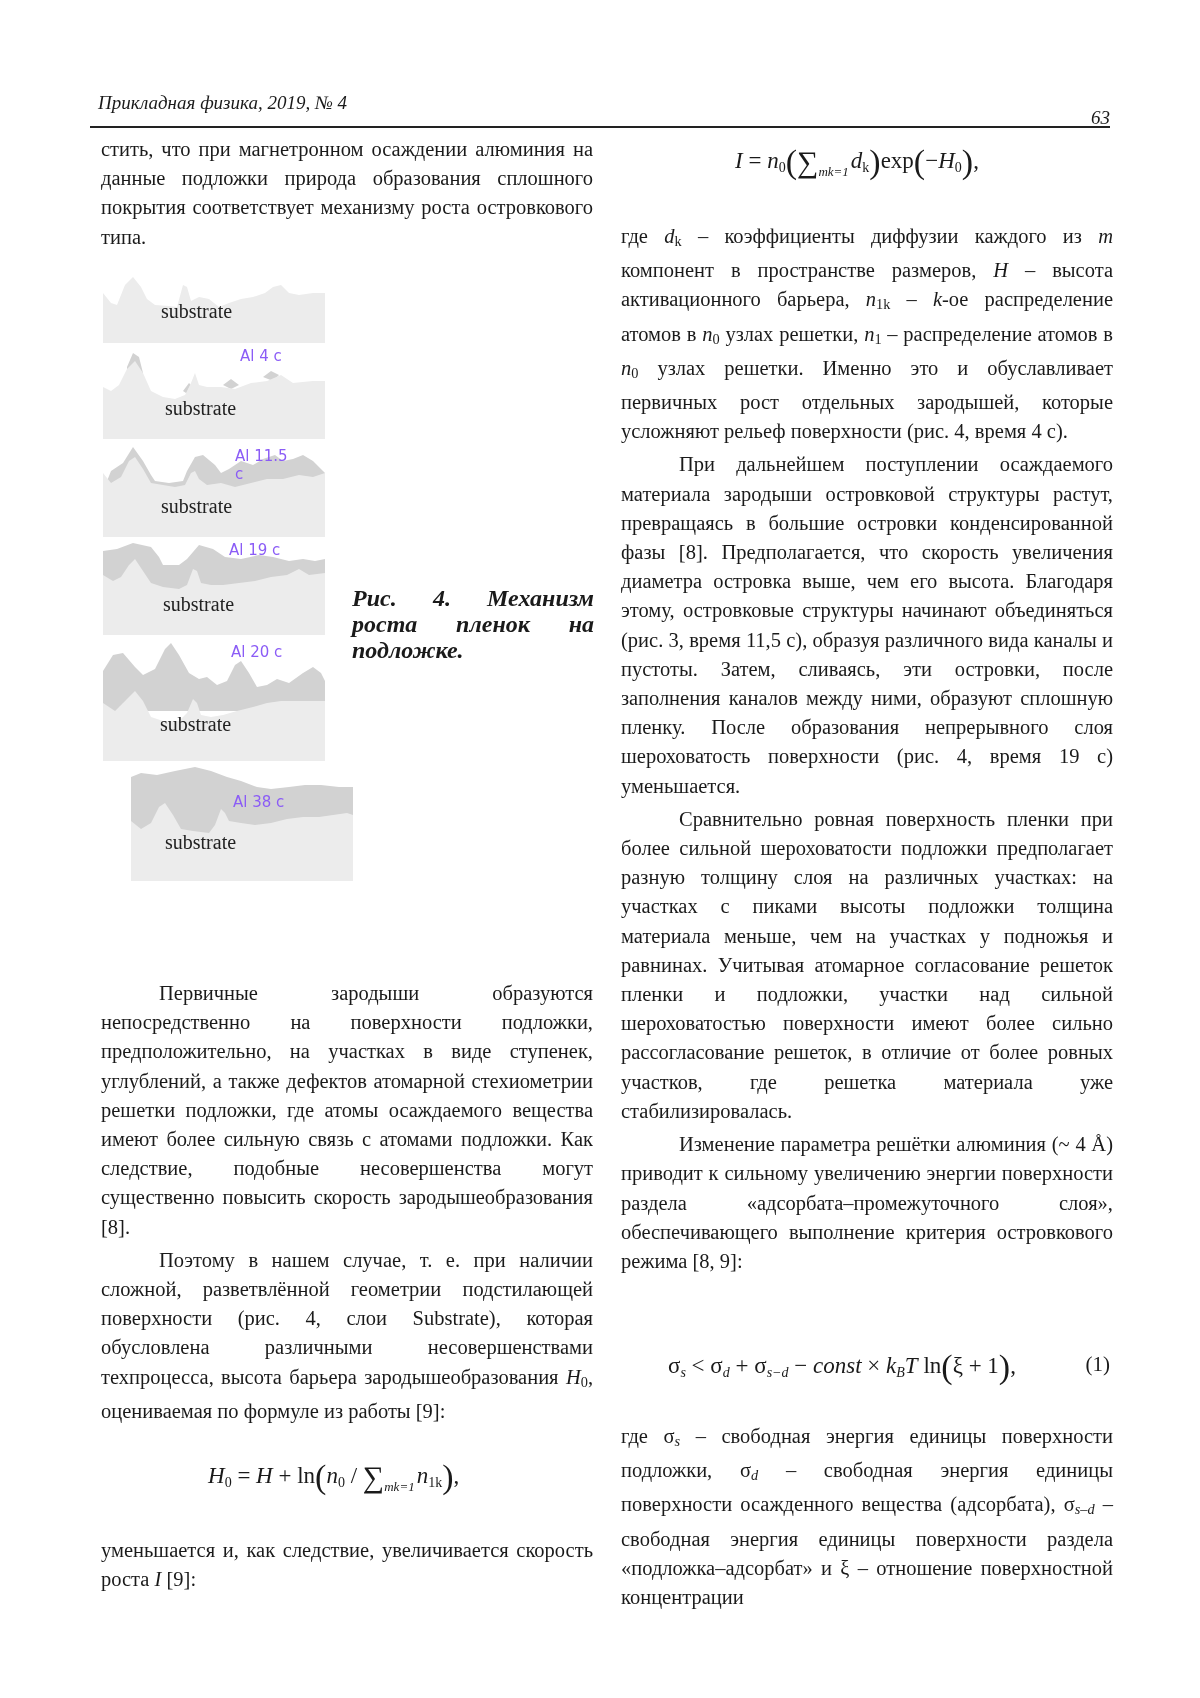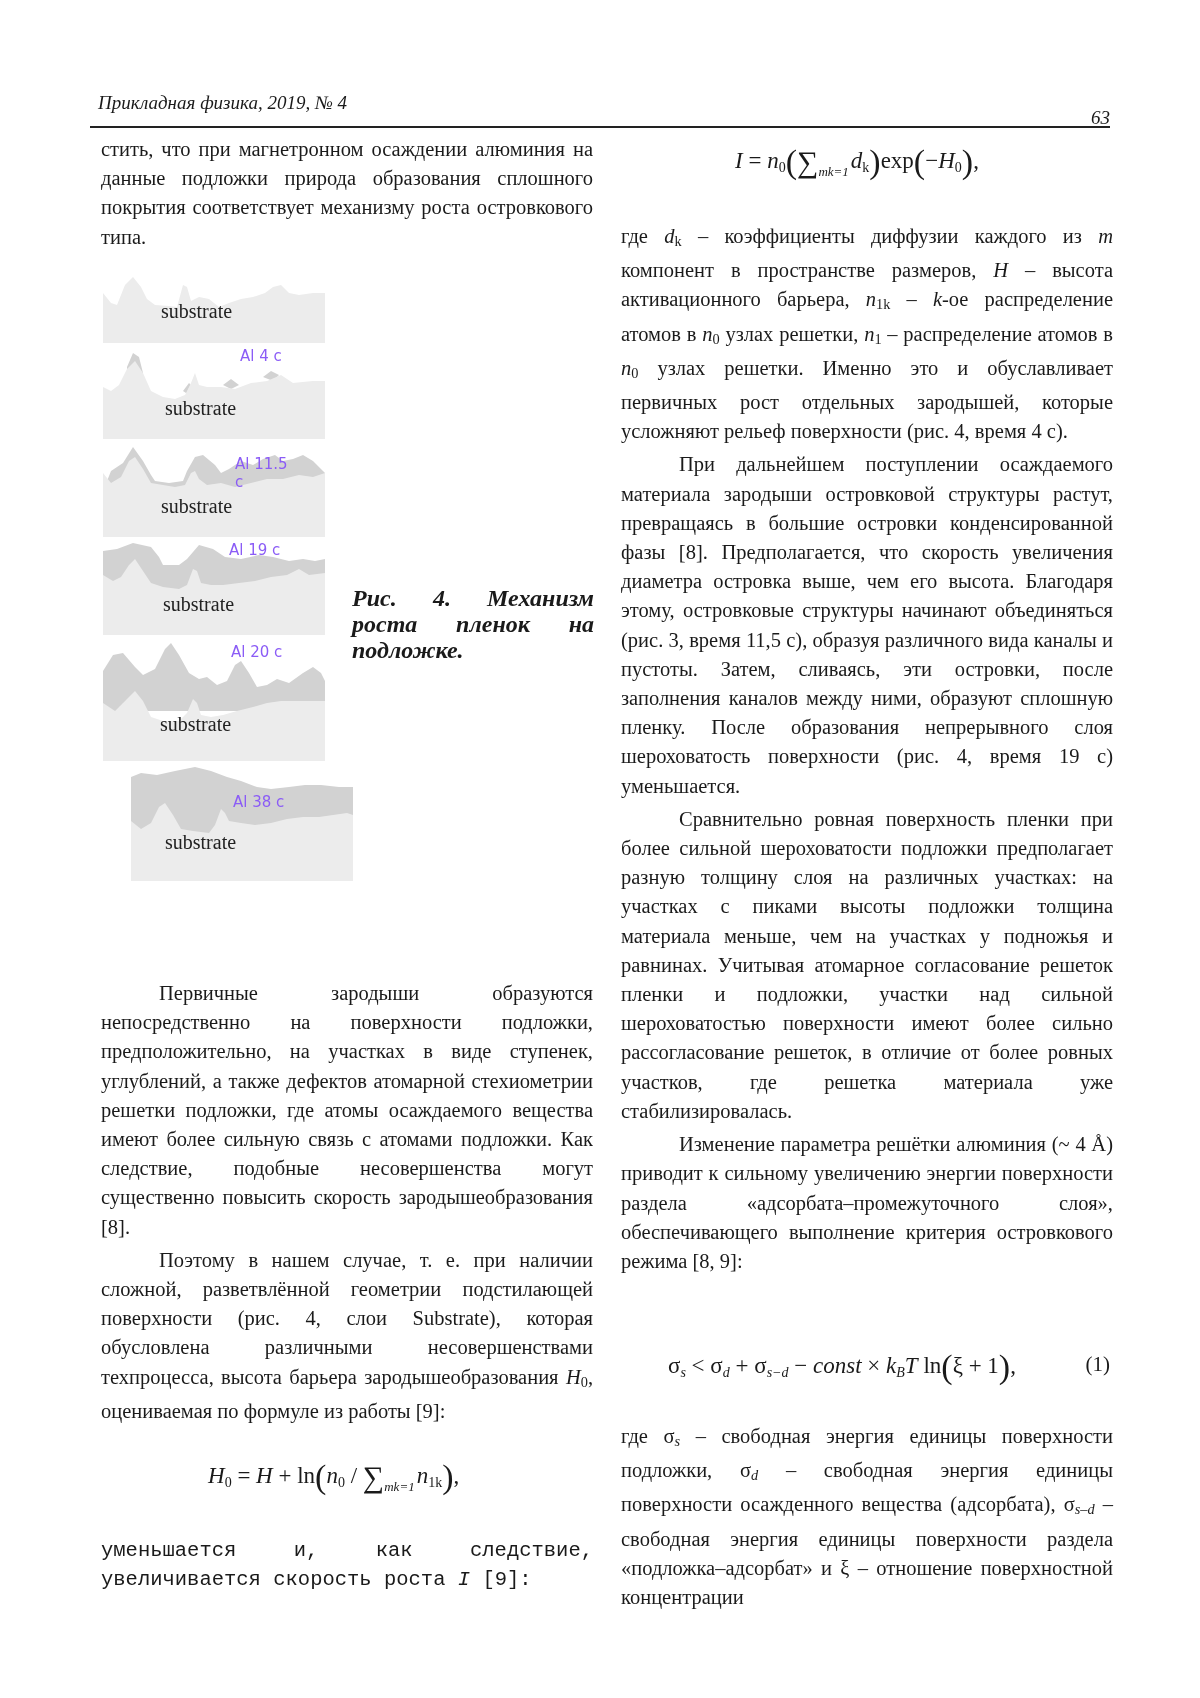--- a/index.html
+++ b/index.html
@@ -61,21 +61,21 @@
   <div class="panel" style="top:72px;height:94px;">
     <span class="panel-label" style="left:137px;top:0;">Al 4 c</span>
     <svg width="222" height="94">
       <path d="M24,20 L30,6 L36,10 L40,26 L24,30 Z M80,44 L86,36 L92,42 L86,48 Z M120,38 L128,32 L136,38 L128,42 Z M160,30 L168,24 L176,28 L170,34 Z" fill="#d2d2d2"></path>
       <path d="M0,40 L8,44 L16,38 L24,22 L32,14 L40,26 L48,44 L60,50 L72,52 L82,48 L88,36 L92,26 L96,38 L104,40 L118,40 L132,42 L148,36 L164,34 L178,28 L190,36 L210,34 L222,34 L222,92 L0,92 Z" fill="#ececec"></path>
     </svg>
     <span class="sub-label" style="left:62px;top:50px;">substrate</span>
   </div>
 
   <div class="panel" style="top:168px;height:96px;">
-    <span class="panel-label" style="left:132px;top:12px;">Al 11.5 c</span>
+    <span class="panel-label" style="left:132px;top:4px;">Al 11.5 c</span>
     <svg width="222" height="96">
       <path d="M8,28 L20,20 L30,4 L40,18 L48,32 L52,38 L66,40 L80,38 L84,28 L92,14 L100,12 L112,22 L118,30 L126,26 L138,18 L150,22 L160,16 L172,12 L180,18 L190,16 L200,12 L210,18 L220,28 L222,30 L222,48 L0,48 Z" fill="#d2d2d2"></path>
       <path d="M0,30 L8,40 L18,34 L26,18 L32,14 L40,26 L48,40 L60,42 L72,44 L82,42 L88,30 L92,28 L96,36 L104,42 L118,40 L132,44 L148,40 L164,36 L180,36 L196,32 L210,34 L222,30 L222,94 L0,94 Z" fill="#ececec"></path>
     </svg>
     <span class="sub-label" style="left:58px;top:52px;">substrate</span>
   </div>
 
   <div class="panel" style="top:266px;height:96px;">
     <span class="panel-label" style="left:126px;top:0;">Al 19 c</span>
     <svg width="222" height="96">
@@ -108,21 +108,21 @@
 
 <div class="col left" style="top:975px;">
   <p class="indent">Первичные зародыши образуются непосредственно на поверхности подложки, предположительно, на участках в виде ступенек, углублений, а также дефектов атомарной стехиометрии решетки подложки, где атомы осаждаемого вещества имеют более сильную связь с атомами подложки. Как следствие, подобные несовершенства могут существенно повысить скорость зародышеобразования [8].</p>
   <p class="indent"><span>Поэтому в нашем случае, т. е. при наличии сложной, разветвлённой геометрии подстилающей поверхности (рис. 4, слои Substrate), которая обусловлена различными несовершенствами техпроцесса, высота барьера зародышеобразования </span><i class="v">H</i><sub class="s">0</sub><span>, оцениваемая по формуле из работы [9]:</span></p>
 </div>
 
 <div class="formula" style="left:208px;top:1458px;">
   <i>H</i><sub>0</sub><span> = </span><i>H</i><span> + ln</span><span class="paren">(</span><i>n</i><sub>0</sub><span> / </span><span class="sumop">∑</span><span class="limits"><i>m</i><i>k=1</i></span><i>n</i><sub>1k</sub><span class="paren">)</span><span>,</span>
 </div>
 
-<div class="col left" style="top:1532px;font-family:Liberation Mono, monospace;">
+<div class="col left" style="top:1532px;">
   <p class="last-line"><span>уменьшается и, как следствие, увеличивается скорость роста </span><i class="v">I</i><span> [9]:</span></p>
 </div>
 
 <div class="formula" style="left:735px;top:143px;">
   <i>I</i><span> = </span><i>n</i><sub>0</sub><span class="paren">(</span><span class="sumop">∑</span><span class="limits"><i>m</i><i>k=1</i></span><i>d</i><sub>k</sub><span class="paren">)</span><span>exp</span><span class="paren">(</span><span>−</span><i>H</i><sub>0</sub><span class="paren">)</span><span>,</span>
 </div>
 
 <div class="col right" style="top:218px;">
   <p><span>где </span><i class="v">d</i><sub class="s">k</sub><span> – коэффициенты диффузии каждого из </span><i class="v">m</i><span> компонент в пространстве размеров, </span><i class="v">H</i><span> – высота активационного барьера, </span><i class="v">n</i><sub class="s">1k</sub><span> – </span><i class="v">k</i><span>-ое распределение атомов в </span><i class="v">n</i><sub class="s">0</sub><span> узлах решетки, </span><i class="v">n</i><sub class="s">1</sub><span> – распределение атомов в </span><i class="v">n</i><sub class="s">0</sub><span> узлах решетки. Именно это и обуславливает первичных рост отдельных зародышей, которые усложняют рельеф поверхности (рис. 4, время 4 с).</span></p>
   <p class="indent">При дальнейшем поступлении осаждаемого материала зародыши островковой структуры растут, превращаясь в большие островки конденсированной фазы [8]. Предполагается, что скорость увеличения диаметра островка выше, чем его высота. Благодаря этому, островковые структуры начинают объединяться (рис. 3, время 11,5 с), образуя различного вида каналы и пустоты. Затем, сливаясь, эти островки, после заполнения каналов между ними, образуют сплошную пленку. После образования непрерывного слоя шероховатость поверхности (рис. 4, время 19 с) уменьшается.</p>

